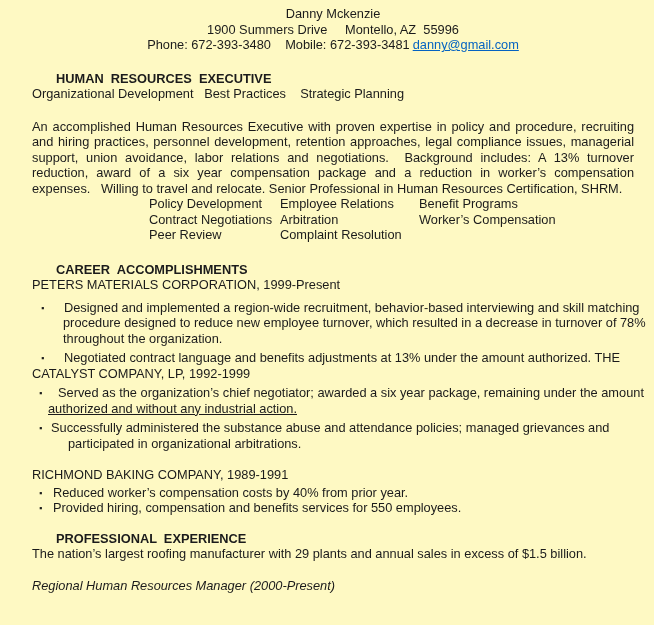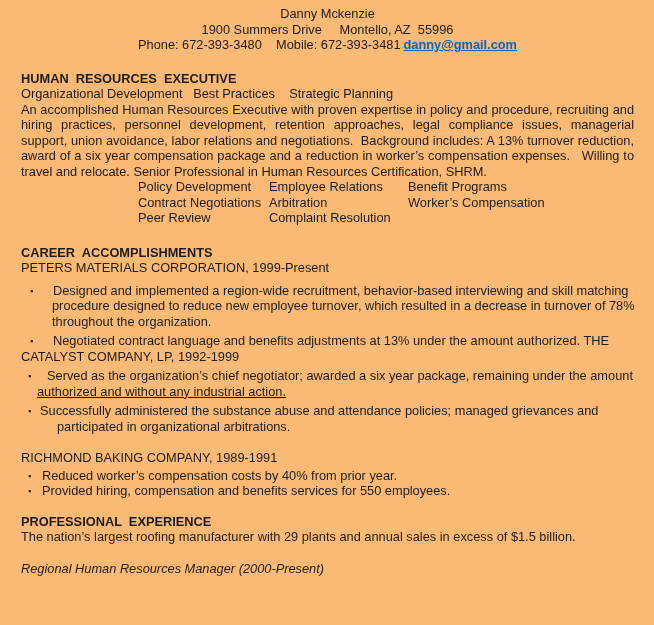--- a/index.html
+++ b/index.html
@@ -1,28 +1,28 @@
 <!DOCTYPE html>
 <html><head>
 <meta charset="utf-8">
 <style>
   html,body{margin:0;padding:0;background:#ffffff;}
   body{width:654px;height:625px;overflow:hidden;}
   .page{
     box-sizing:border-box;width:654px;height:625px;
-    padding:6px 20px 0 21px;
+    padding:6px 20px 0 32px;
     font-family:"Liberation Sans",sans-serif;
     font-size:12.8px;line-height:15.5px;color:#1b1b1b;
-    background:#fdba74;
+    background:#fef9c3;
   }
   .pre{white-space:pre-wrap;}
   .center{text-align:center;}
-  .h{font-weight:bold;white-space:pre-wrap;}
-  a.email{text-decoration:underline;margin-left:3px;font-weight:bold;}
-  .summary{text-align:justify;white-space:pre-wrap;}
+  .h{font-weight:bold;white-space:pre-wrap;margin-left:24px;}
+  a.email{text-decoration:underline;margin-left:3px;}
+  .summary{margin-top:17px;text-align:justify;white-space:pre-wrap;}
   .skills{
     margin-top:0;display:grid;
     grid-template-columns:131px 139px auto;
     padding-left:117px;
   }
   .skills span{display:block;}
   .sec-career{margin-top:19px;}
   .bullets{margin-top:7px;}
   .bl{position:relative;white-space:nowrap;}
   .bm{position:absolute;top:1px;font-size:9px;}

